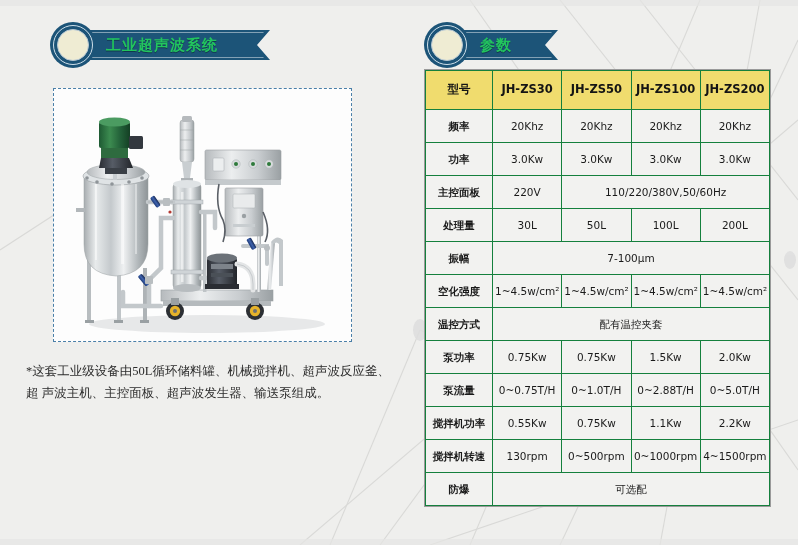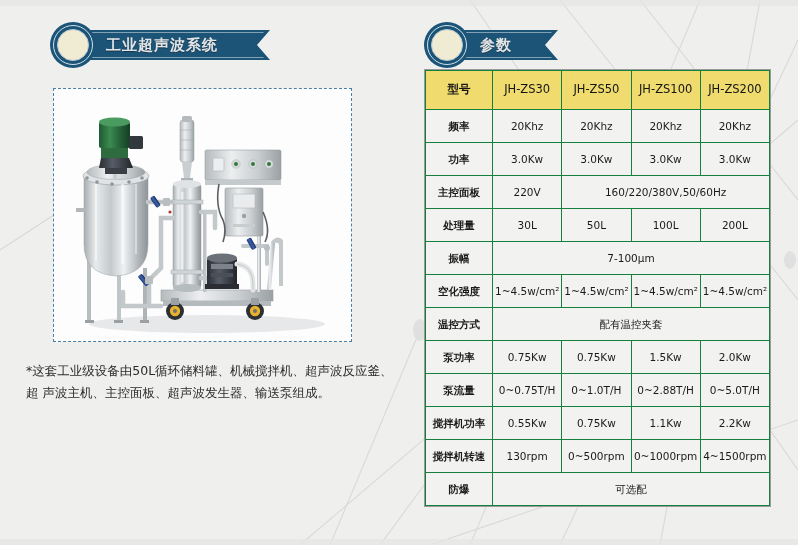--- a/index.html
+++ b/index.html
@@ -26,21 +26,21 @@
     box-shadow:0 1px 2px rgba(0,0,0,.18);
   }
   .banner .ribbon-inner{
     position:absolute;left:24px;top:10px;height:26px;right:2px;
     border:1px solid rgba(255,255,255,.45);
     box-sizing:border-box;
     clip-path:polygon(0 0,100% 0,calc(100% - 12px) 50%,100% 100%,0 100%);
     pointer-events:none;
   }
   .banner .btitle{
-    color:#e5e5e5;font-size:15px;font-weight:bold;
+    color:#22c55e;font-size:15px;font-weight:bold;
     letter-spacing:1px;white-space:nowrap;
     text-shadow:0 1px 0 rgba(0,0,0,.35);
     position:relative;z-index:2;
   }
   .badge{
     position:absolute;left:6px;top:0;width:46px;height:46px;border-radius:50%;
     background:#1c5478;box-sizing:border-box;
     display:flex;align-items:center;justify-content:center;
     z-index:3;
   }
@@ -67,40 +67,40 @@
     box-sizing:border-box;
   }
   .photo-inner{position:absolute;inset:3px;overflow:hidden;}
 
   
   .desc{
     position:absolute;left:26px;top:360px;width:368px;z-index:3;
     font-size:12.5px;line-height:1.78;color:#2b2b2b;
     font-family:"DejaVu Sans","Liberation Sans",sans-serif;
   }
-  .desc p{margin:0;}
+  .desc p{margin:0;font-family:Liberation Serif, serif;}
 
   
   .table-wrap{position:absolute;left:425px;top:70px;width:345px;z-index:3;}
   table.spec{
     border-collapse:collapse;width:100%;
     background:#f2f2f0;
     table-layout:fixed;
     box-shadow:0 0 0 1px #9a9a9a;
   }
   table.spec td{
     border:1px solid #15803d;
     text-align:center;vertical-align:middle;
     font-size:10.5px;color:#1a1a1a;
     padding:5px 2px;height:22px;
     background:#f2f2f0;
     line-height:1.35;
   }
   table.spec tr.head td{
-    background:#f0dc6e;font-weight:normal;font-size:11.5px;
+    background:#f0dc6e;font-weight:bold;font-size:11.5px;
     padding:8px 2px;color:#141414;
   }
   table.spec td.lbl{font-weight:bold;width:62px;}
   table.spec tr.head td.lbl{font-weight:bold;}
 </style>
 </head>
 <body>
 
 <div class="page">
 
@@ -363,21 +363,21 @@
           <tr>
             <td class="lbl">功率</td>
             <td>3.0Kw</td>
             <td>3.0Kw</td>
             <td>3.0Kw</td>
             <td>3.0Kw</td>
           </tr>
           <tr>
             <td class="lbl">主控面板</td>
             <td>220V</td>
-            <td colspan="3">160/220/380V,50/60Hz</td>
+            <td colspan="3">110/220/380V,50/60Hz</td>
           </tr>
           <tr>
             <td class="lbl">处理量</td>
             <td>30L</td>
             <td>50L</td>
             <td>100L</td>
             <td>200L</td>
           </tr>
           <tr>
             <td class="lbl">振幅</td>

